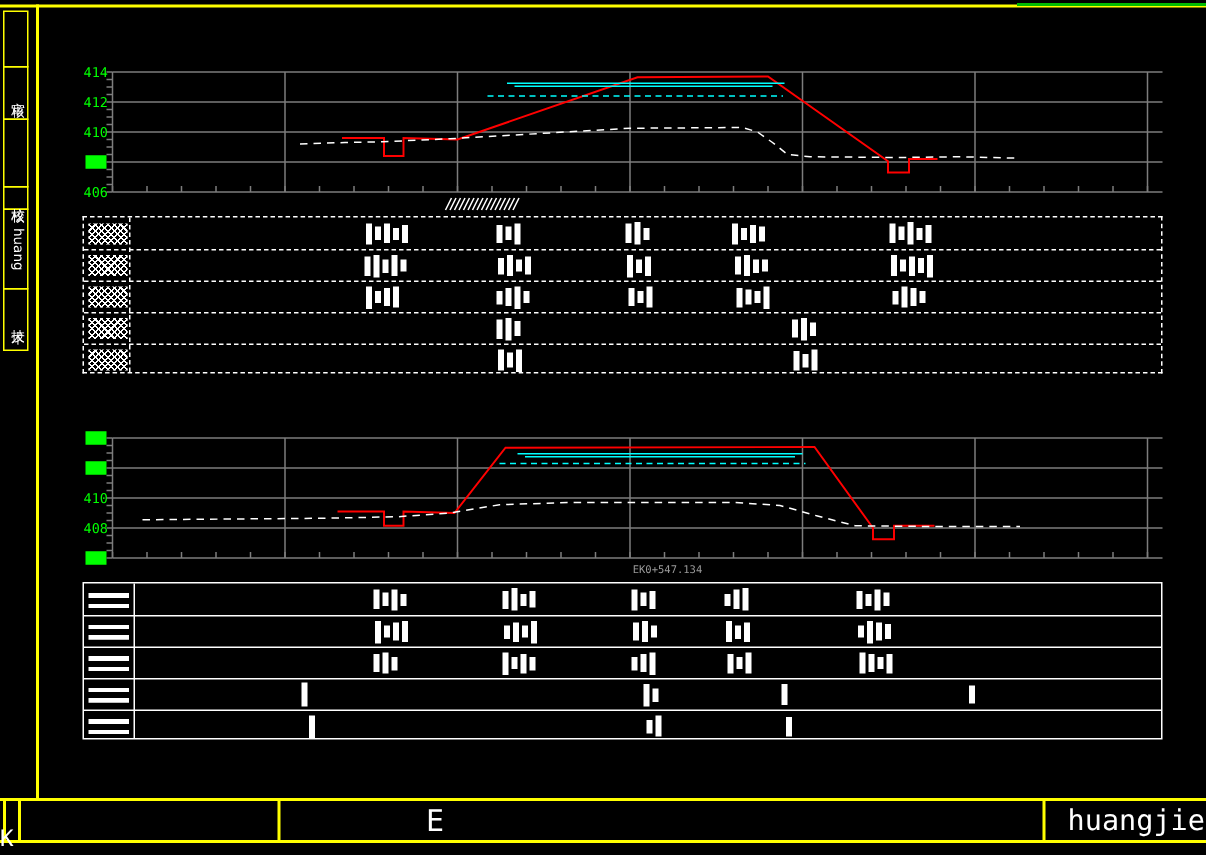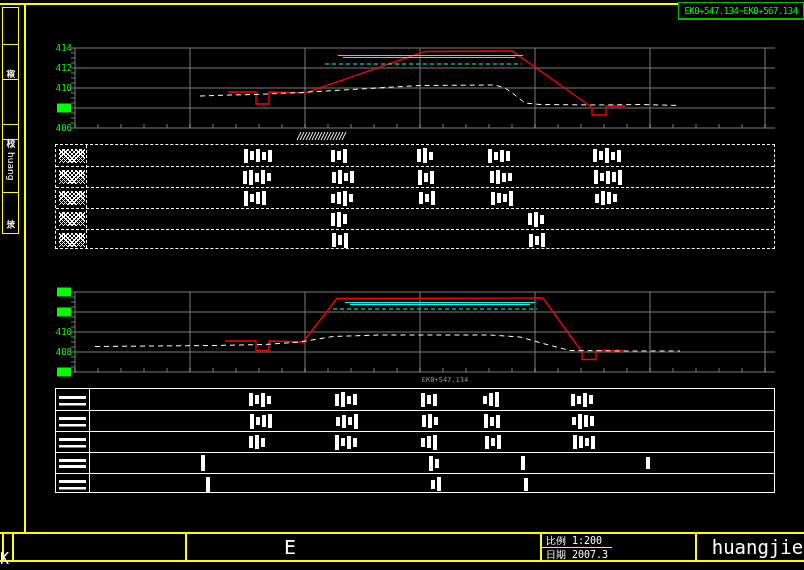--- a/index.html
+++ b/index.html
@@ -83,21 +83,20 @@
       </div>
       <div class="tab-box" style="height: 54px;">
         <span class="ascii">huang</span>
       </div>
       <div class="tab-box" style="height: 42px;">
         <span>技术</span>
       </div>
     </div>
 
   <div class="abs" id="hdr">
-    <div class="r1">EK0+547.134~EK0+567.134</div>
   </div>
 
   <div class="chart-host" id="chart0"><svg width="725" height="104">
         <line x1="20" y1="8" x2="720" y2="8" stroke="#7d7d7d" stroke-width="1"></line>
         <text x="17" y="11" fill="#00ff00" text-anchor="end" font-size="9" font-family="DejaVu Sans Mono, monospace">414</text>
         <line x1="20" y1="28" x2="720" y2="28" stroke="#7d7d7d" stroke-width="1"></line>
         <text x="17" y="31" fill="#00ff00" text-anchor="end" font-size="9" font-family="DejaVu Sans Mono, monospace">412</text>
         <line x1="20" y1="48" x2="720" y2="48" stroke="#7d7d7d" stroke-width="1"></line>
         <text x="17" y="51" fill="#00ff00" text-anchor="end" font-size="9" font-family="DejaVu Sans Mono, monospace">410</text>
         <line x1="20" y1="68" x2="720" y2="68" stroke="#7d7d7d" stroke-width="1"></line>
@@ -507,28 +506,18 @@
           <span class="bar" style="height: 13px;"></span>
         </div>
       </div>
       <div class="abs vsep-solid" style="left: 33px; height: 100%;"></div>
     </div>
 
   <div class="abs" id="titlebar">
     <div class="tb-cell" style="left:2px;width:10px;"></div>
     <div class="tb-cell" style="left:12px;width:173px;"></div>
     <div class="tb-cell" id="tb-e" style="left:185px;width:208px;">E</div>
-    <div class="tb-cell" id="tb-sd" style="left:540px;width:72px;">
-      <div class="half">
-        <span class="tb-cn">比例</span>
-        <span>1:200</span>
-      </div>
-      <div class="half">
-        <span class="tb-cn">日期</span>
-        <span>2007.3</span>
-      </div>
-    </div>
     <div class="tb-cell" id="tb-author" style="left:695px;width:125px;border-right:2px solid #ffff00;">huangjie</div>
   </div>
 
   <div class="abs" id="corner-mark">K</div>
 
 </div>
 
 </body></html>

